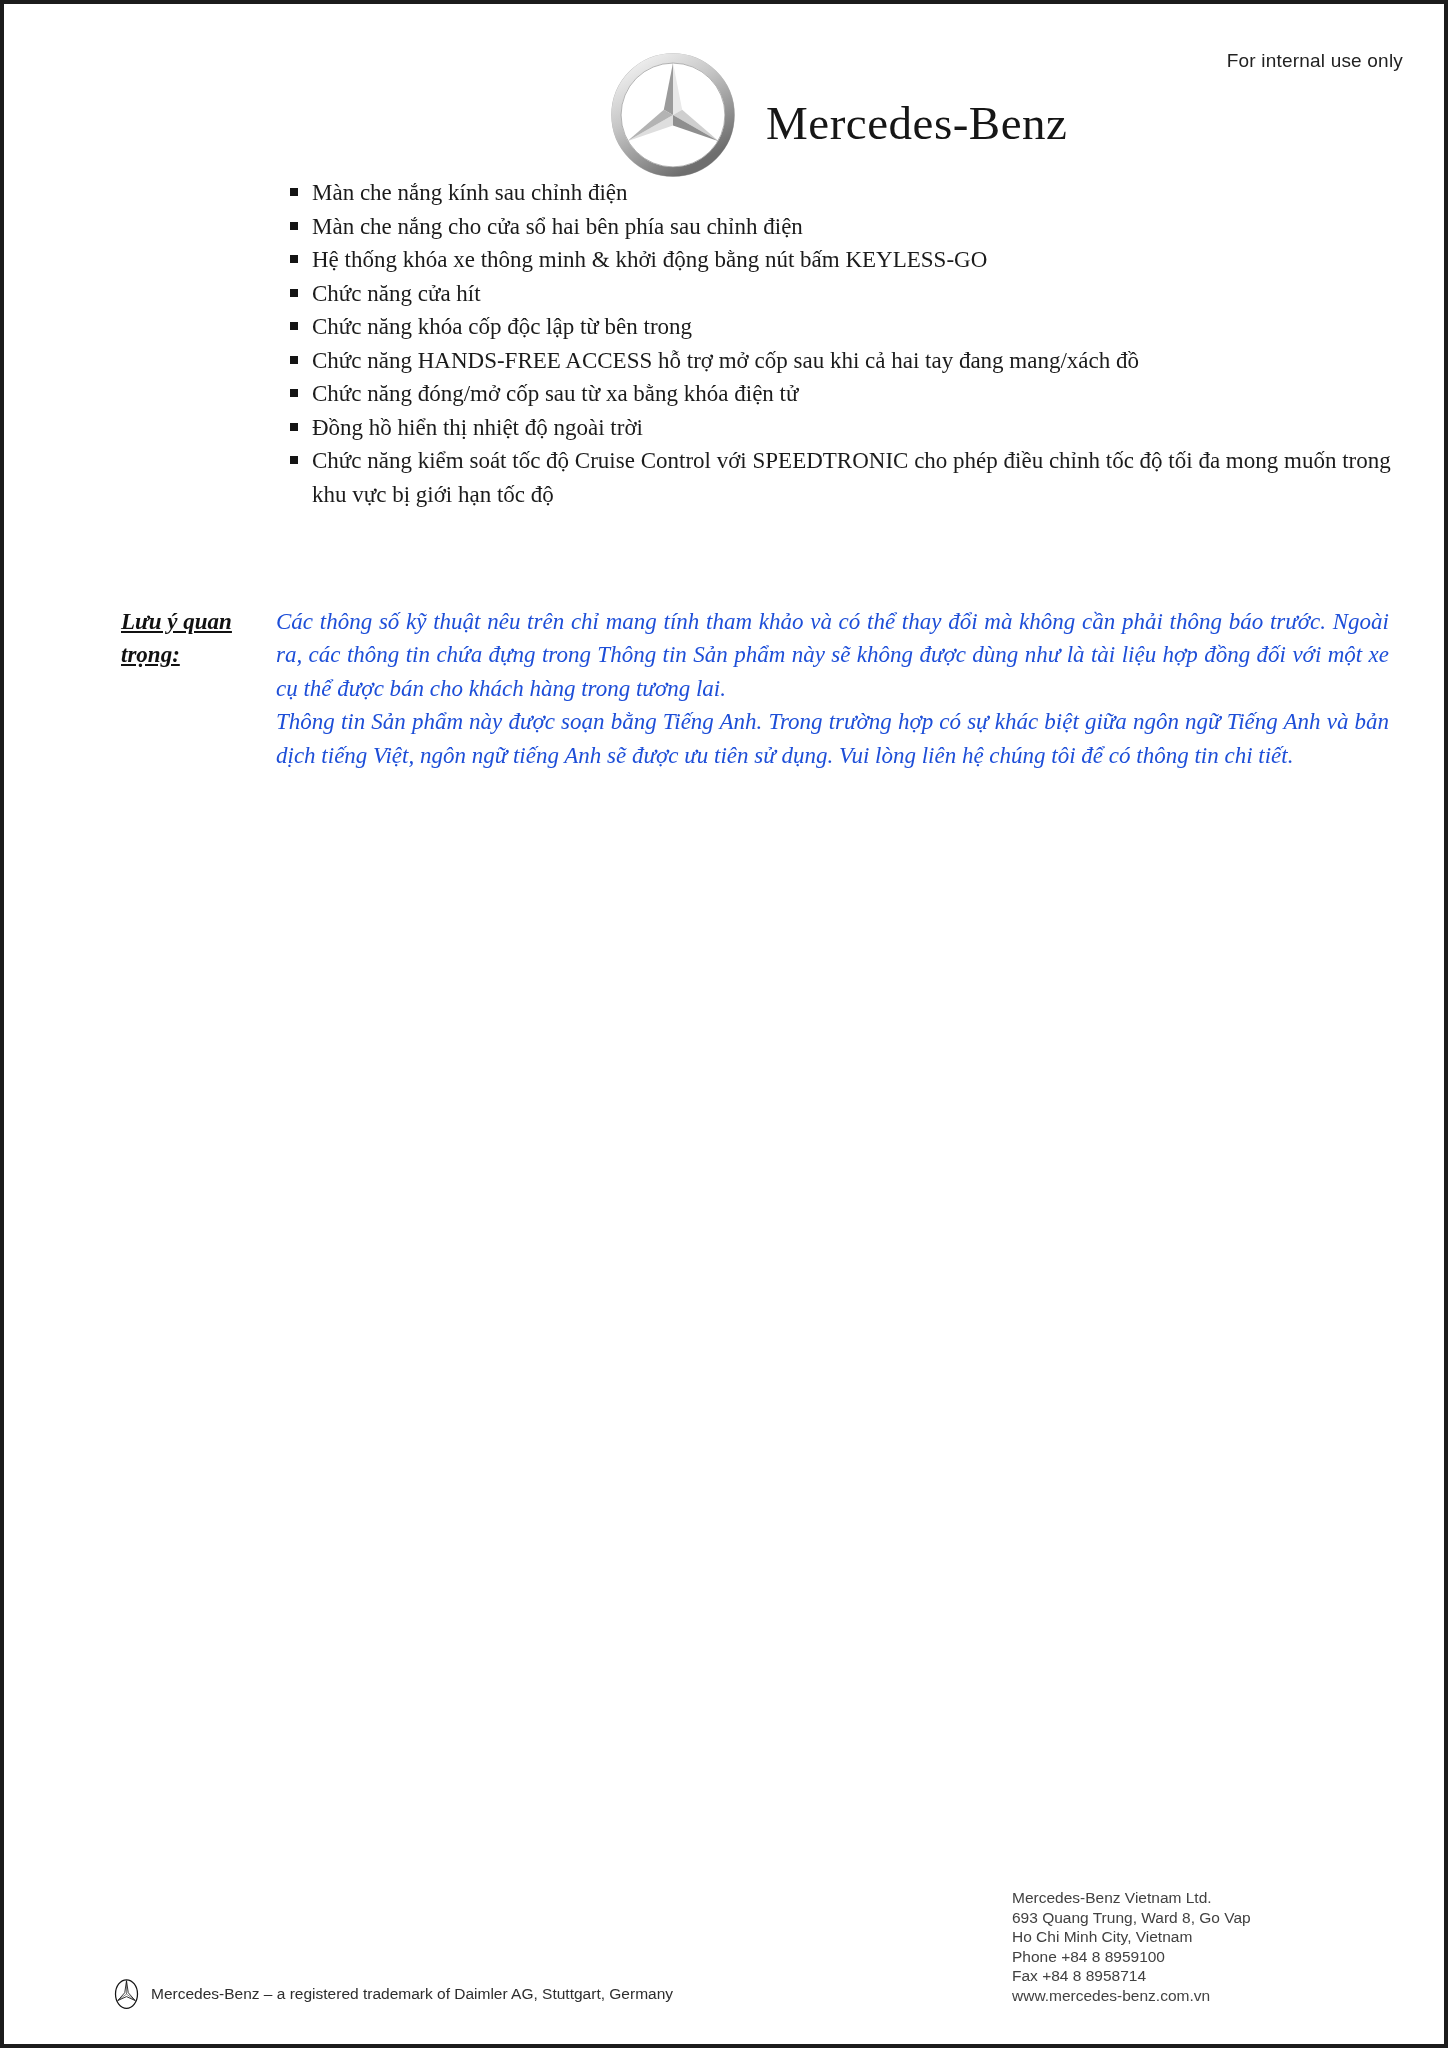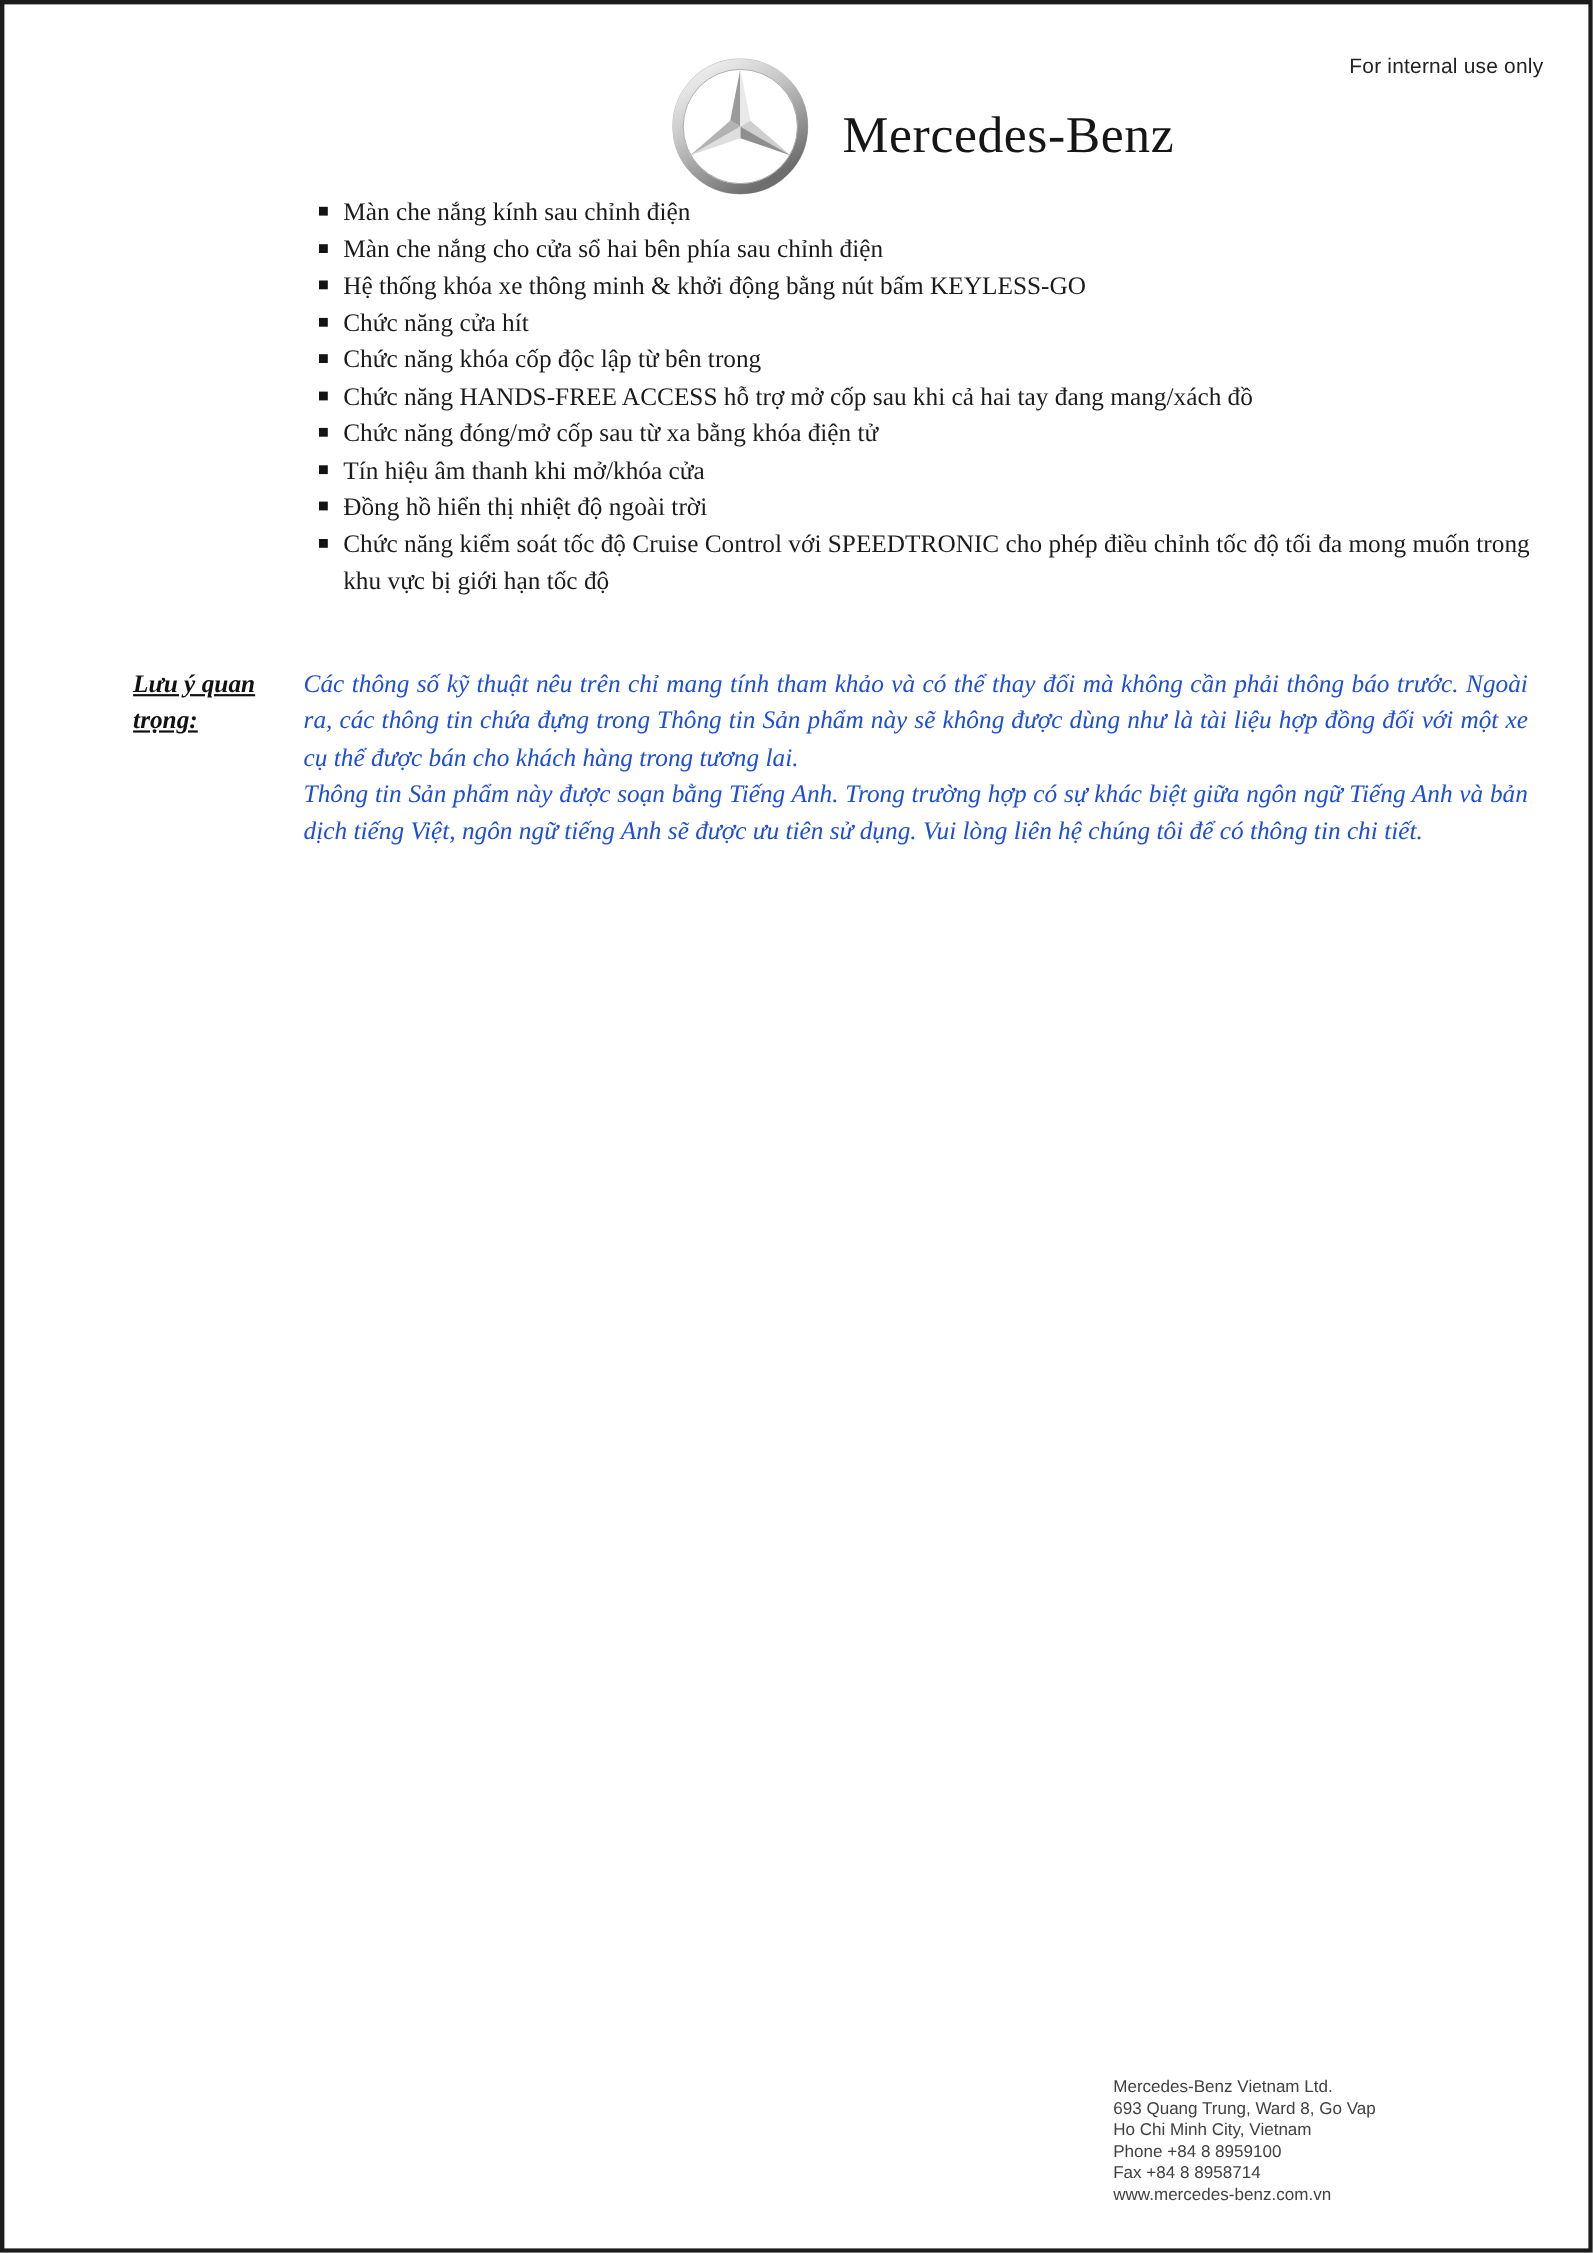--- a/index.html
+++ b/index.html
@@ -115,24 +115,20 @@
     <div class="feature">
       <span class="bullet"></span>
       <span class="feature-text">Chức năng HANDS-FREE ACCESS hỗ trợ mở cốp sau khi cả hai tay đang mang/xách đồ</span>
     </div>
     <div class="feature">
       <span class="bullet"></span>
       <span class="feature-text">Chức năng đóng/mở cốp sau từ xa bằng khóa điện tử</span>
     </div>
     <div class="feature">
       <span class="bullet"></span>
-      <span class="feature-text">Tín hiệu âm thanh khi mở/khóa cửa</span>
-    </div>
-    <div class="feature">
-      <span class="bullet"></span>
       <span class="feature-text">Đồng hồ hiển thị nhiệt độ ngoài trời</span>
     </div>
     <div class="feature">
       <span class="bullet"></span>
       <span class="feature-text">Chức năng kiểm soát tốc độ Cruise Control với SPEEDTRONIC cho phép điều chỉnh tốc độ tối đa mong muốn trong khu vực bị giới hạn tốc độ</span>
     </div>
   </div>
 
   <div class="note">
     <div class="note-label">Lưu ý quan trọng:</div>
@@ -144,14 +140,22 @@
 
   <div class="footer-company">
     <div>Mercedes-Benz Vietnam Ltd.</div>
     <div>693 Quang Trung, Ward 8, Go Vap</div>
     <div>Ho Chi Minh City, Vietnam</div>
     <div>Phone +84 8 8959100</div>
     <div>Fax +84 8 8958714</div>
     <div>www.mercedes-benz.com.vn</div>
   </div>
 
+  <div class="footer-trademark">
+    <svg class="trademark-logo" viewBox="0 0 100 126" xmlns="http://www.w3.org/2000/svg" aria-hidden="true">
+      <ellipse cx="50" cy="63" rx="44" ry="57" fill="none" stroke="#151515" stroke-width="5"></ellipse>
+      <path d="M50,10 L56.9,57.8 L84.6,89 L50,73.4 L15.4,89 L43.1,57.8 Z" fill="none" stroke="#151515" stroke-width="3.5" stroke-linejoin="round"></path>
+      <path d="M50,63 L50,10 M50,63 L84.6,89 M50,63 L15.4,89" fill="none" stroke="#151515" stroke-width="2"></path>
+    </svg>
+    <span>Mercedes-Benz – a registered trademark of Daimler AG, Stuttgart, Germany</span>
+  </div>
 
 </div>
 
 </body></html>

